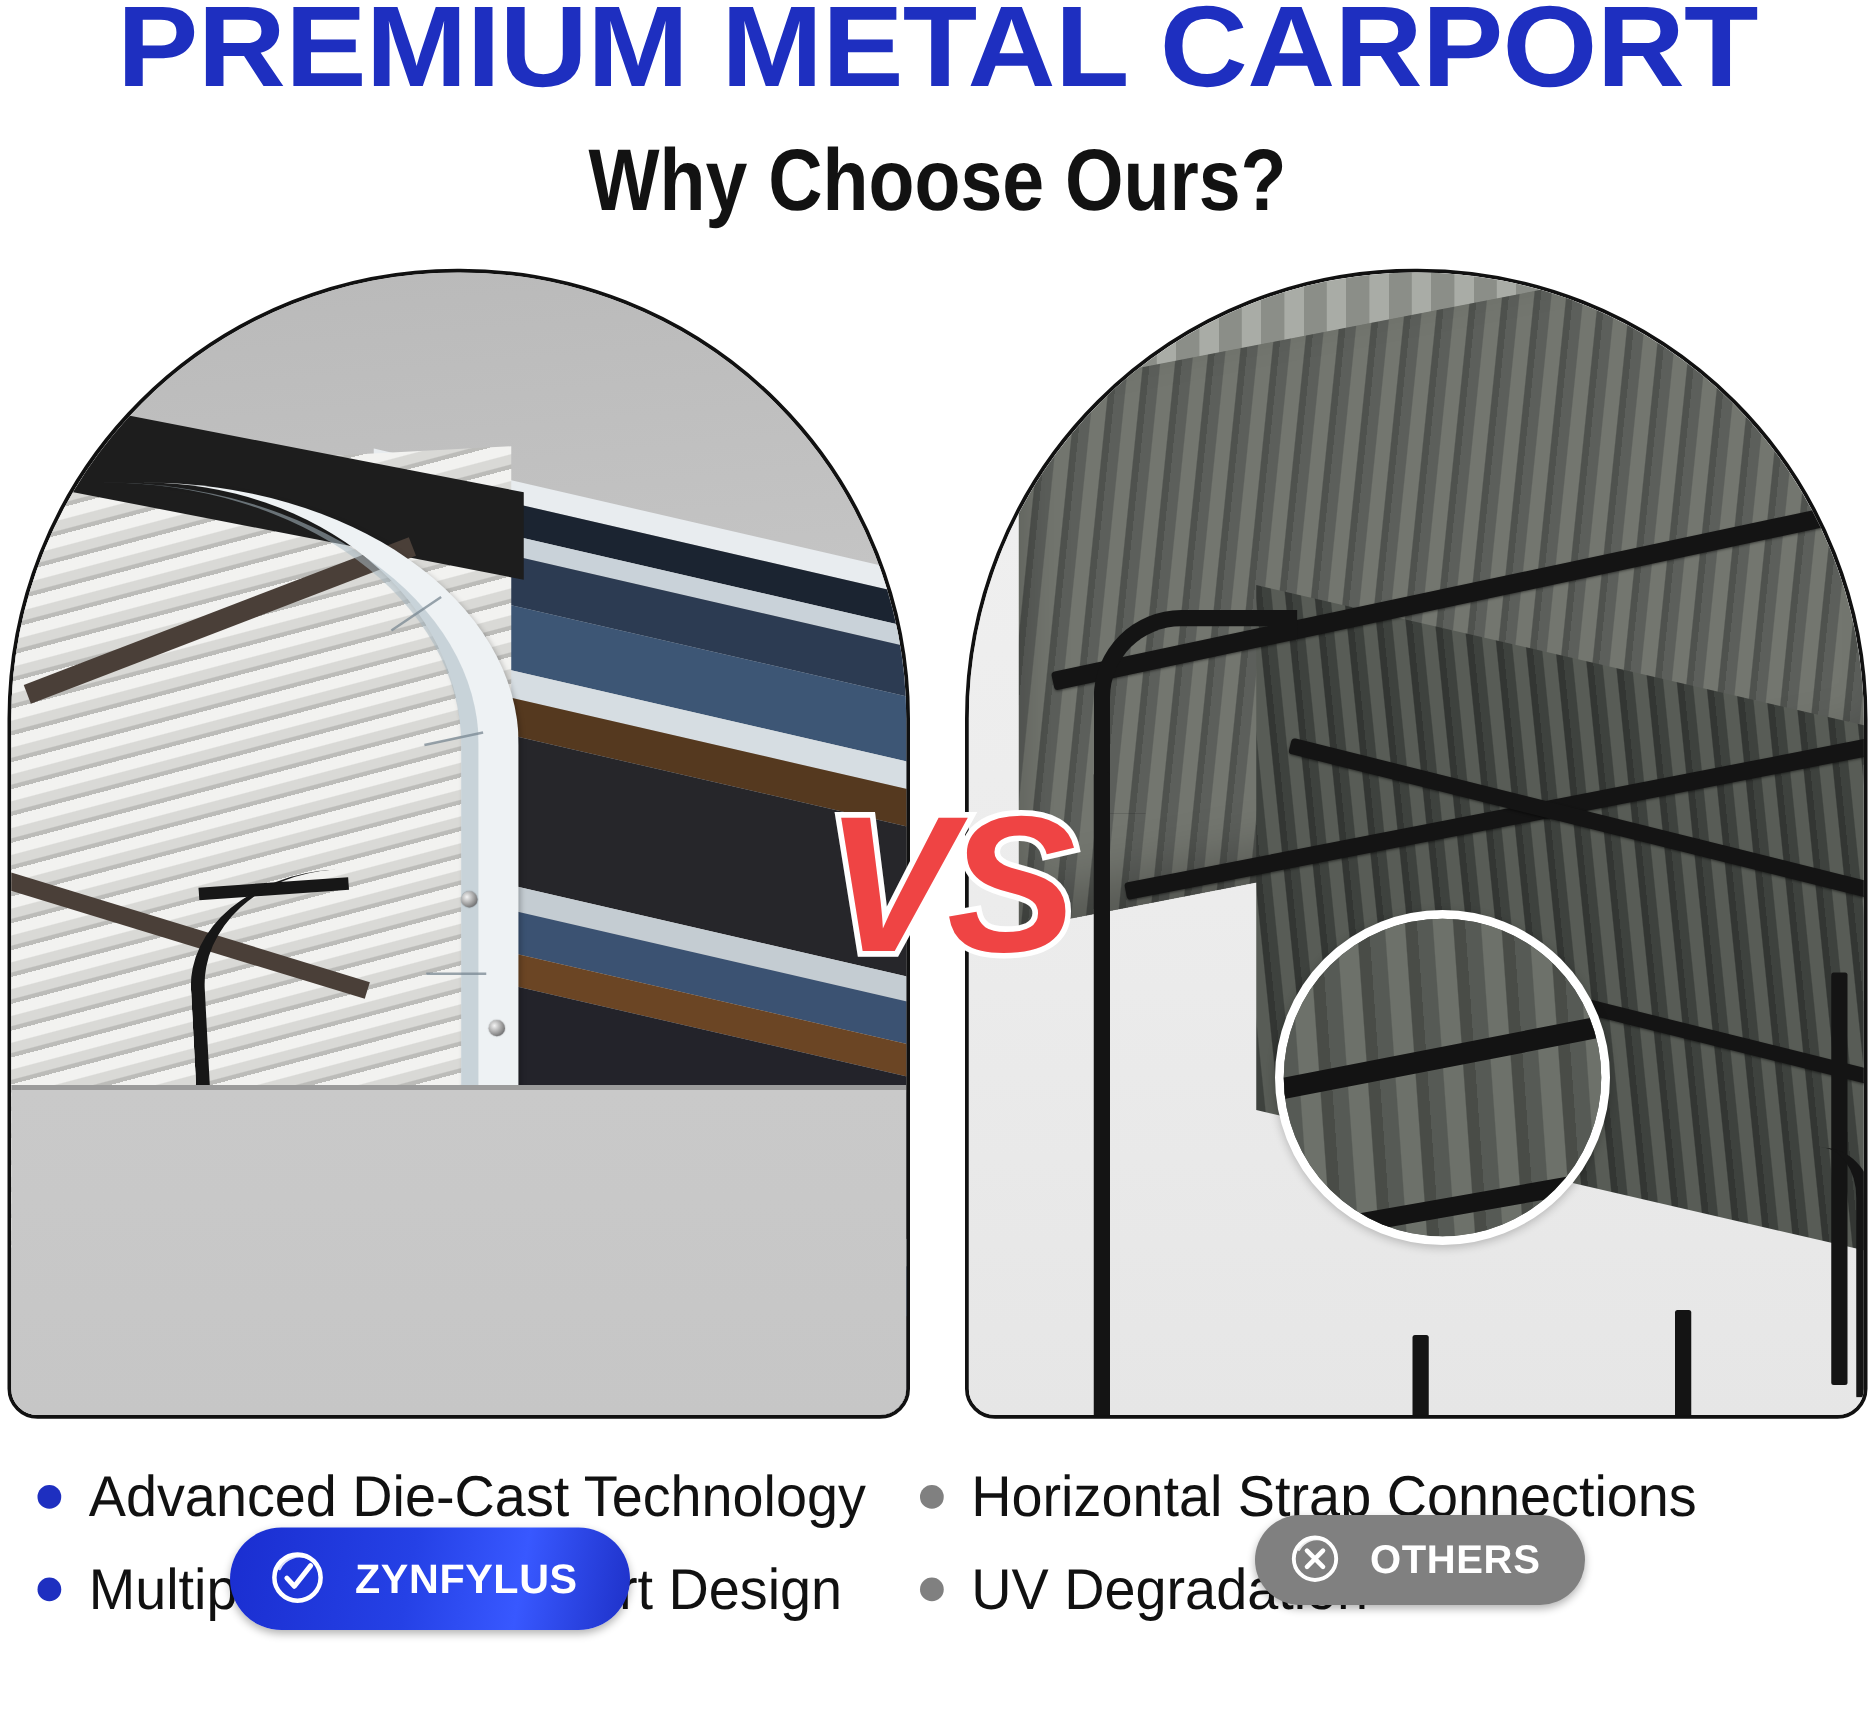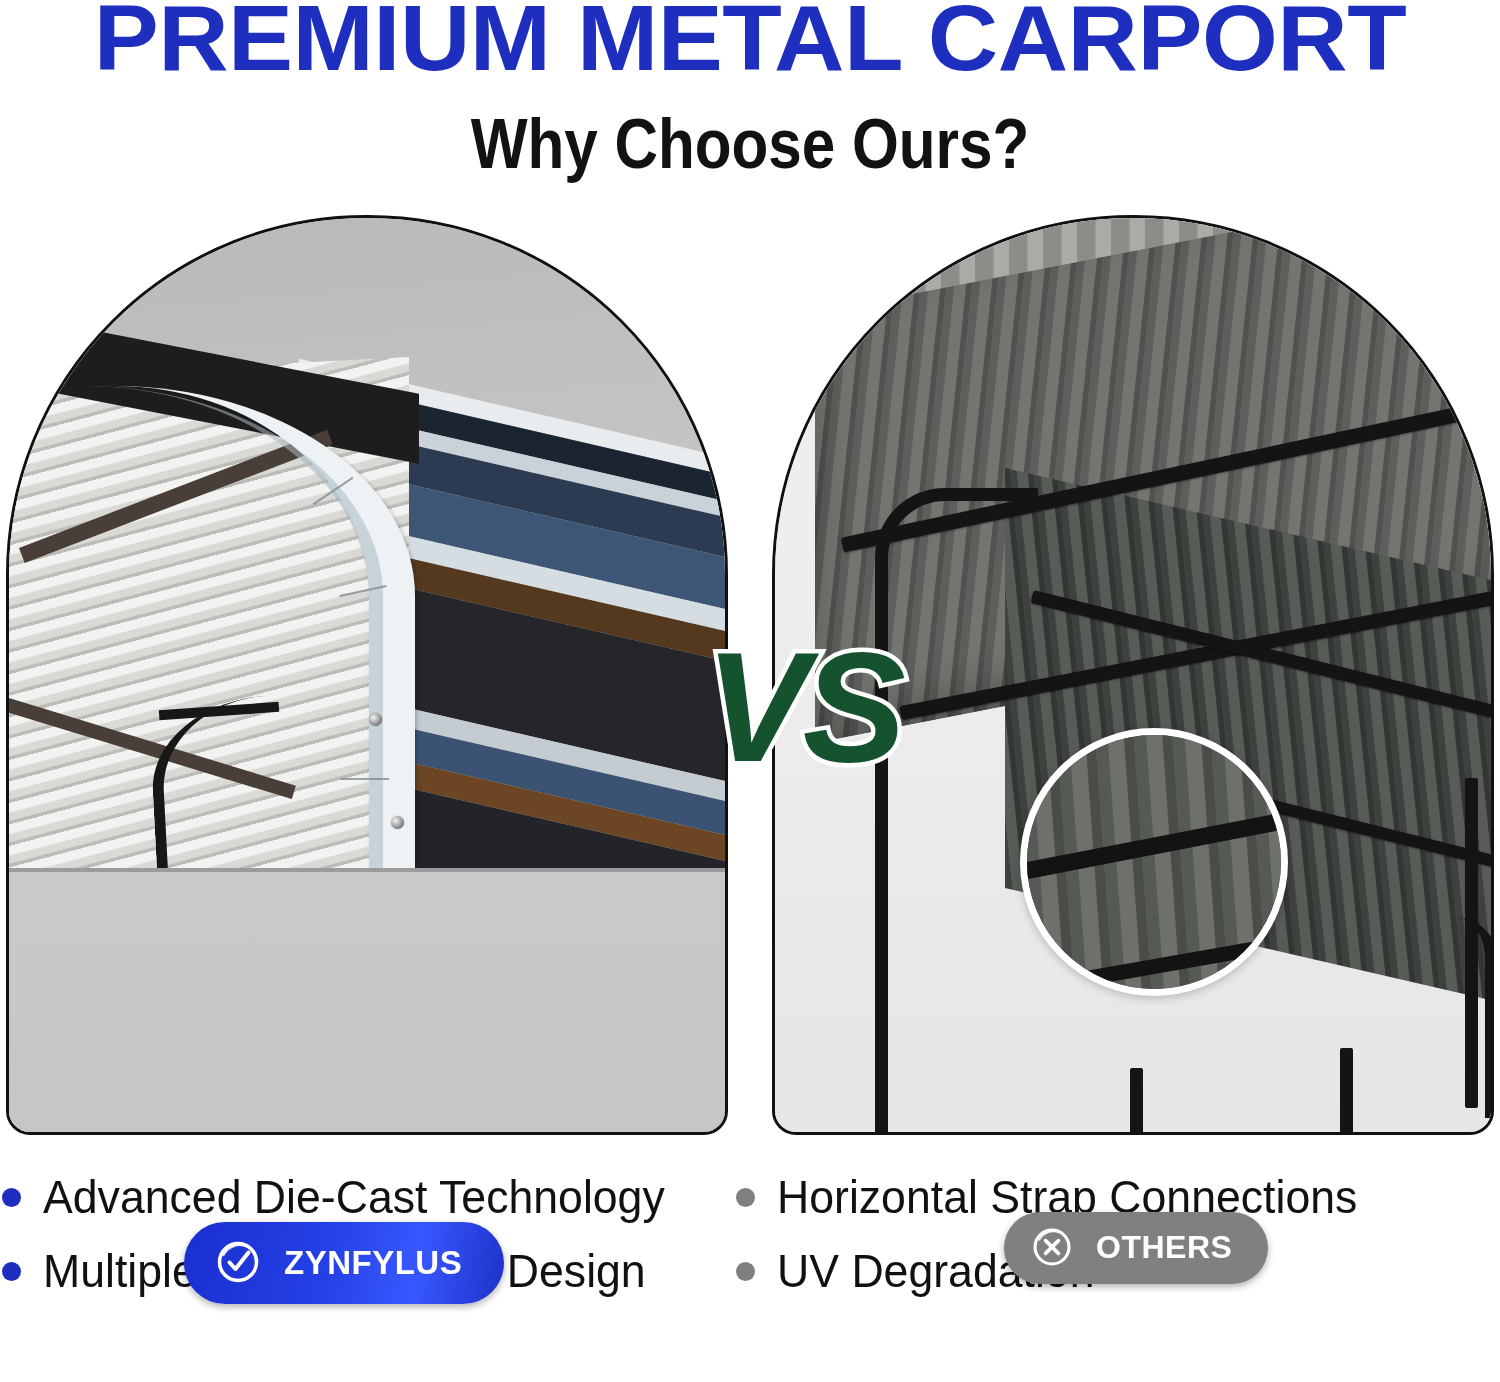--- a/index.html
+++ b/index.html
@@ -315,33 +315,32 @@
   .vs-mark {
     position: absolute;
     left: 660px;
     top: 630px;
     z-index: 9;
     font-family: "Liberation Sans", sans-serif;
     font-weight: bold;
     font-style: italic;
     font-size: 155px;
     line-height: 1;
-    color: #14532d;
+    color: #ef4444;
     letter-spacing: -6px;
     -webkit-text-stroke: 9px #ffffff;
     paint-order: stroke fill;
-    margin-left: 45px;
   }
 
   
   .bullets {
     position: absolute;
     top: 1160px;
   }
-  .bullets-left  { left: 2px;  width: 720px; }
+  .bullets-left  { left: 30px;  width: 720px; }
   .bullets-right { left: 736px; width: 720px; }
   .bullet-row {
     display: flex;
     align-items: center;
     gap: 22px;
     height: 74px;
   }
   .dot {
     flex: 0 0 auto;
     width: 19px; height: 19px;

